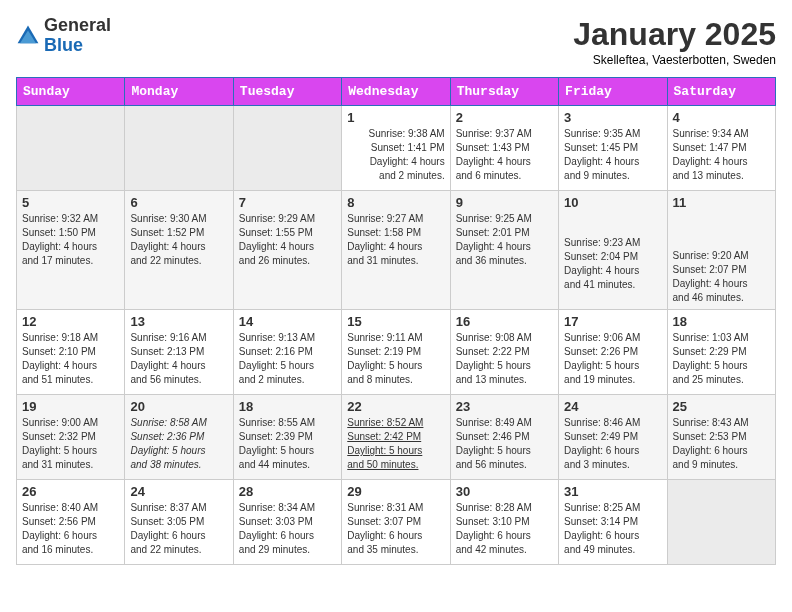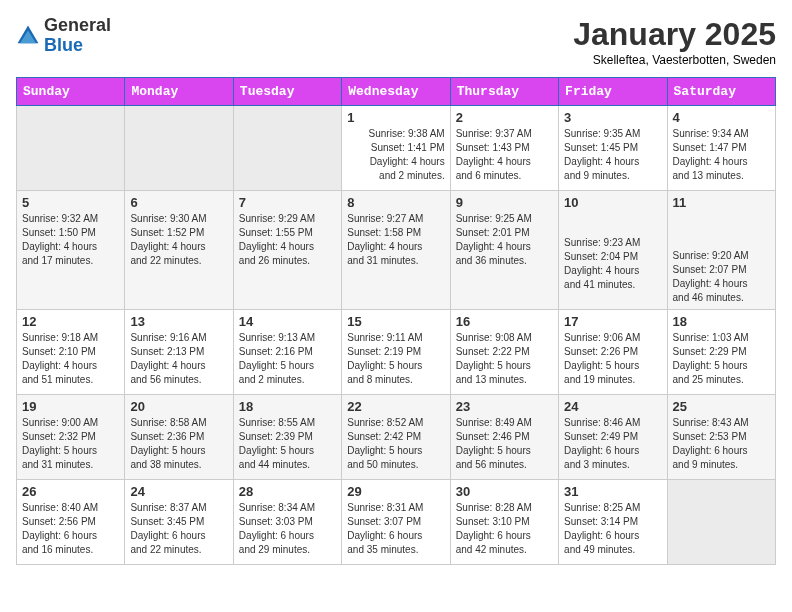--- a/index.html
+++ b/index.html
@@ -261,35 +261,35 @@
       <tr>
         <td>
           <span class="day-num">19</span>
           <div class="day-info" style="white-space: pre-line;">Sunrise: 9:00 AM
 Sunset: 2:32 PM
 Daylight: 5 hours
 and 31 minutes.</div>
         </td>
         <td>
           <span class="day-num">20</span>
-          <div class="day-info" style="white-space: pre-line;">Sunrise: 8:58 AM
+          <div class="day-info" style="white-space: pre-line; font-style: italic;">Sunrise: 8:58 AM
 Sunset: 2:36 PM
 Daylight: 5 hours
 and 38 minutes.</div>
         </td>
         <td>
           <span class="day-num">18</span>
           <div class="day-info" style="white-space: pre-line;">Sunrise: 8:55 AM
 Sunset: 2:39 PM
 Daylight: 5 hours
 and 44 minutes.</div>
         </td>
         <td>
           <span class="day-num">22</span>
-          <div class="day-info" style="white-space: pre-line;">Sunrise: 8:52 AM
+          <div class="day-info" style="white-space: pre-line; text-decoration: underline;">Sunrise: 8:52 AM
 Sunset: 2:42 PM
 Daylight: 5 hours
 and 50 minutes.</div>
         </td>
         <td>
           <span class="day-num">23</span>
           <div class="day-info" style="white-space: pre-line;">Sunrise: 8:49 AM
 Sunset: 2:46 PM
 Daylight: 5 hours
 and 56 minutes.</div>
@@ -313,21 +313,21 @@
         <td>
           <span class="day-num">26</span>
           <div class="day-info" style="white-space: pre-line;">Sunrise: 8:40 AM
 Sunset: 2:56 PM
 Daylight: 6 hours
 and 16 minutes.</div>
         </td>
         <td>
           <span class="day-num">24</span>
           <div class="day-info" style="white-space: pre-line;">Sunrise: 8:37 AM
-Sunset: 3:45 PM
+Sunset: 3:05 PM
 Daylight: 6 hours
 and 22 minutes.</div>
         </td>
         <td>
           <span class="day-num">28</span>
           <div class="day-info" style="white-space: pre-line;">Sunrise: 8:34 AM
 Sunset: 3:03 PM
 Daylight: 6 hours
 and 29 minutes.</div>
         </td>

